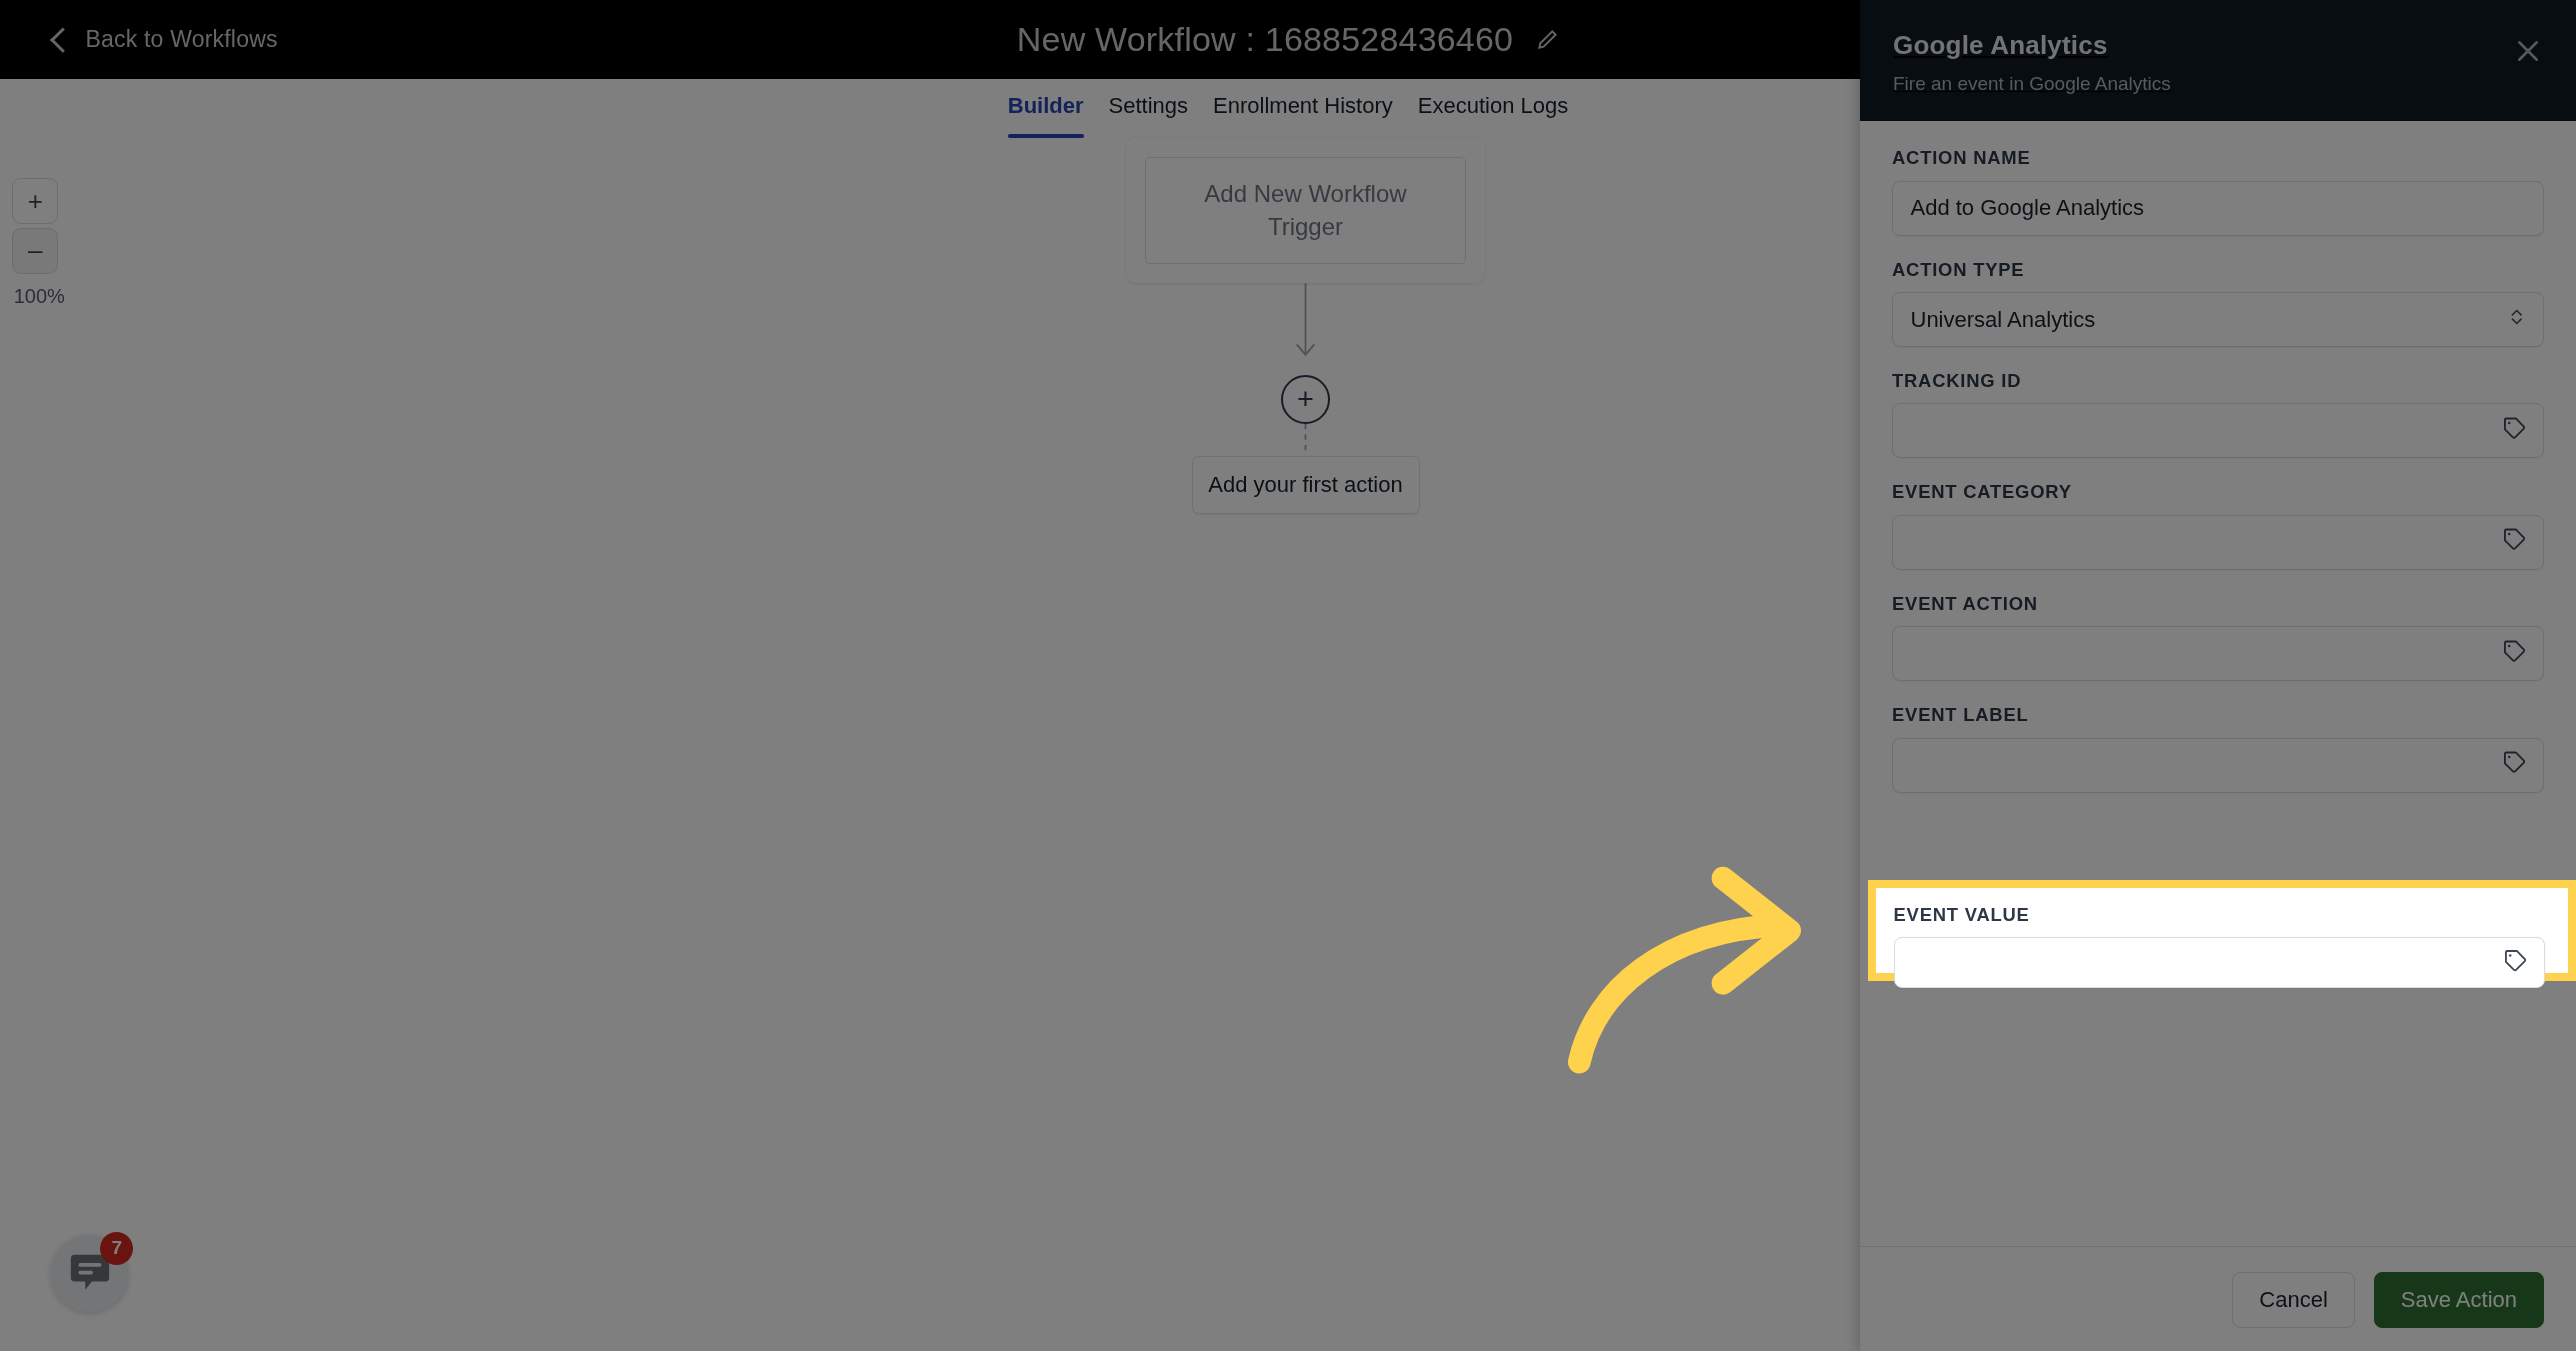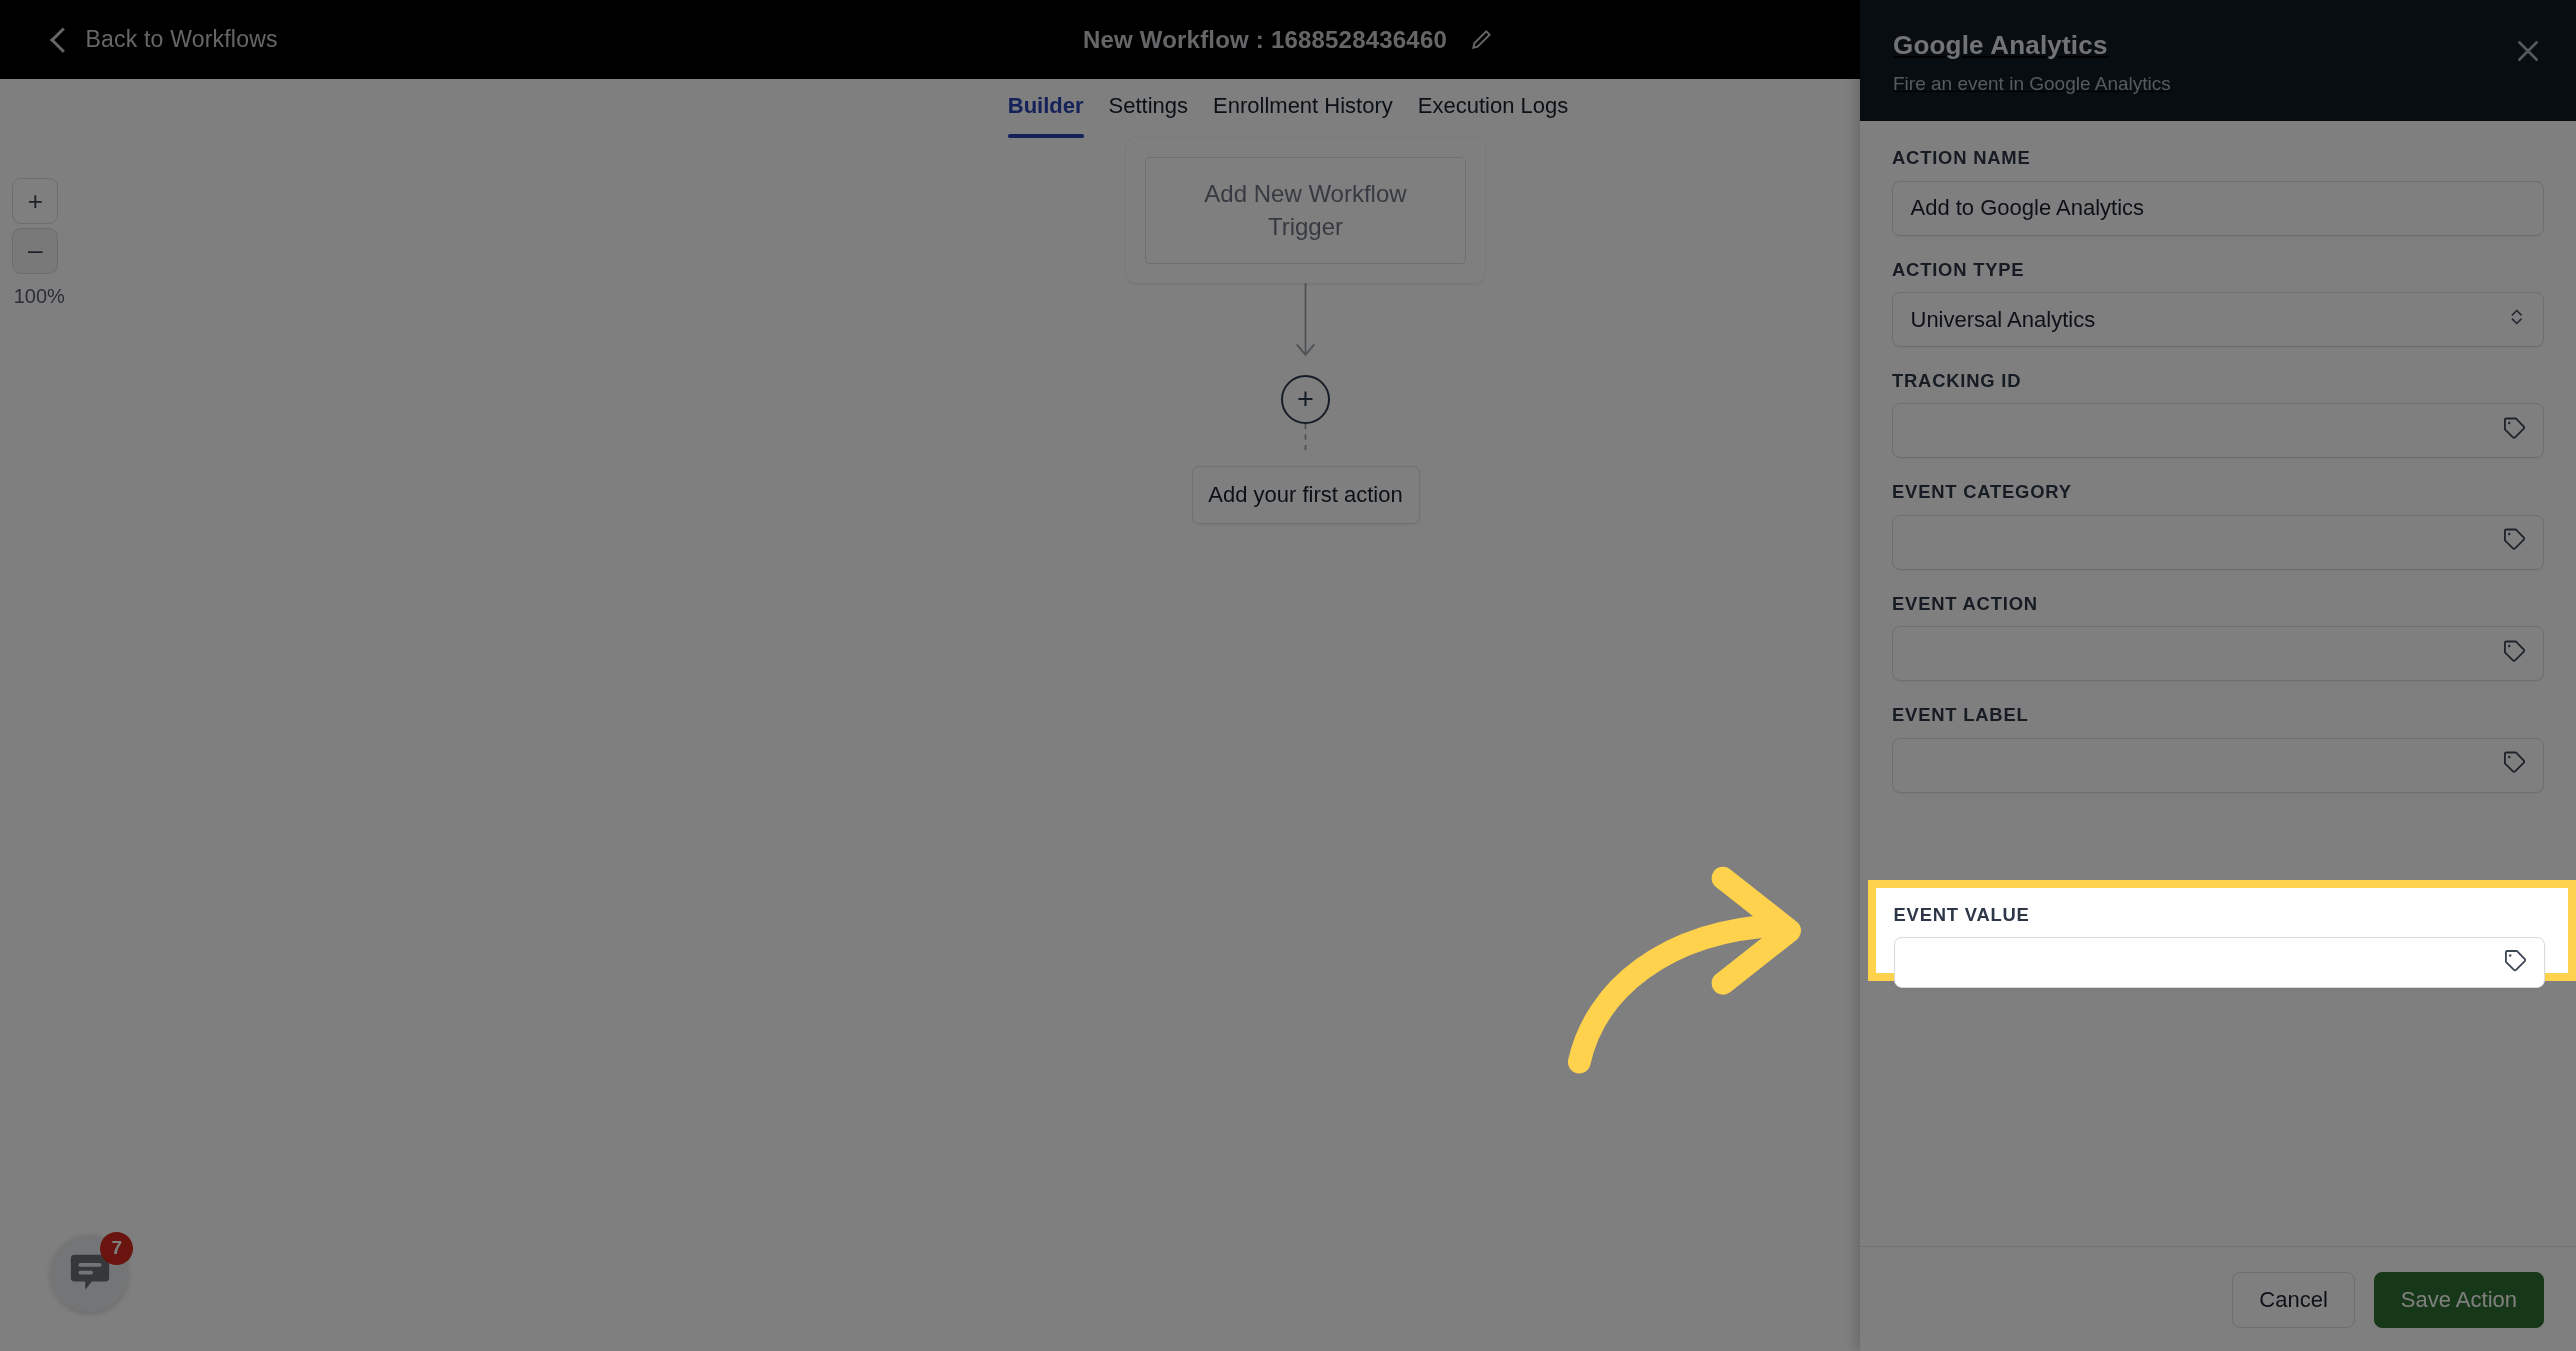--- a/index.html
+++ b/index.html
@@ -29,21 +29,21 @@
     width: 17.5px; height: 17.5px;
     border-left: 3.1px solid #c9ccd1; border-bottom: 3.1px solid #c9ccd1;
     transform: rotate(45deg);
     display: inline-block;
   }
   .wf-title {
     position: absolute; left: 0; top: 0; width: 2576px; height: 79px;
     display: flex; align-items: center; justify-content: center; gap: 23px;
     pointer-events: none;
   }
-  .wf-title-text { color: #c9ccd1; font-size: 24px; letter-spacing: 0.2px; font-weight: bold; }
+  .wf-title-text { color: #c9ccd1; font-size: 34px; letter-spacing: 0.2px; }
   .pencil-icon { width: 23px; height: 23px; pointer-events: auto; cursor: pointer; }
 
   .tabbar {
     position: absolute; left: 0; top: 79px; width: 2576px; height: 60px;
     background: #ffffff; border-bottom: 0.9px solid #e3e6ea;
     display: flex; align-items: flex-start; justify-content: center; gap: 25px;
     padding-top: 14px;
   }
   .tab {
     font-size: 22px; color: #16202b; cursor: pointer; position: relative;
@@ -82,21 +82,21 @@
   }
 
   .connector1 { width: 543px; height: 92px; display: block; }
   .plus-node {
     width: 49px; height: 49px; border: 2.6px solid #2d3a4d; border-radius: 50%;
     margin: 0 auto; display: flex; align-items: center; justify-content: center;
     color: #2d3a4d; font-size: 29px; line-height: 1; cursor: pointer; background: #fff;
   }
   .connector2 { width: 543px; height: 28px; display: block; }
   .first-action {
-    width: 228px; margin: 14px auto; padding: 15px 0; text-align: center;
+    width: 228px; margin: 4px auto; padding: 15px 0; text-align: center;
     background: #ffffff; border: 0.9px solid #dfe2e7; border-radius: 7px;
     font-size: 22px; color: #16202b; cursor: pointer;
     box-shadow: 0 0.9px 2.6px rgba(0,0,0,.07);
   }
 
   .chat-widget {
     position: absolute; left: 51px; bottom: 40px; width: 77px; height: 77px;
     border-radius: 50%; background: #e9eaec;
     display: flex; align-items: center; justify-content: center; cursor: pointer;
     box-shadow: 0 1.8px 7px rgba(0,0,0,.18);

